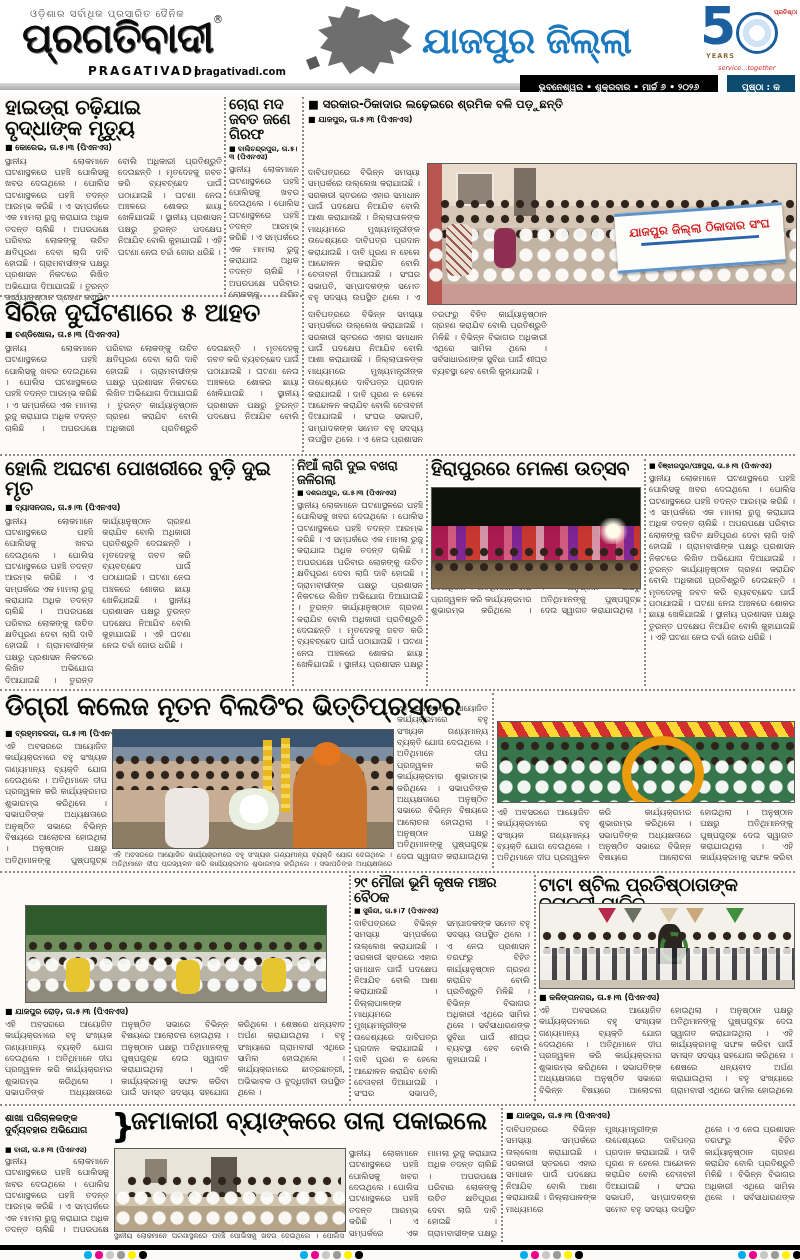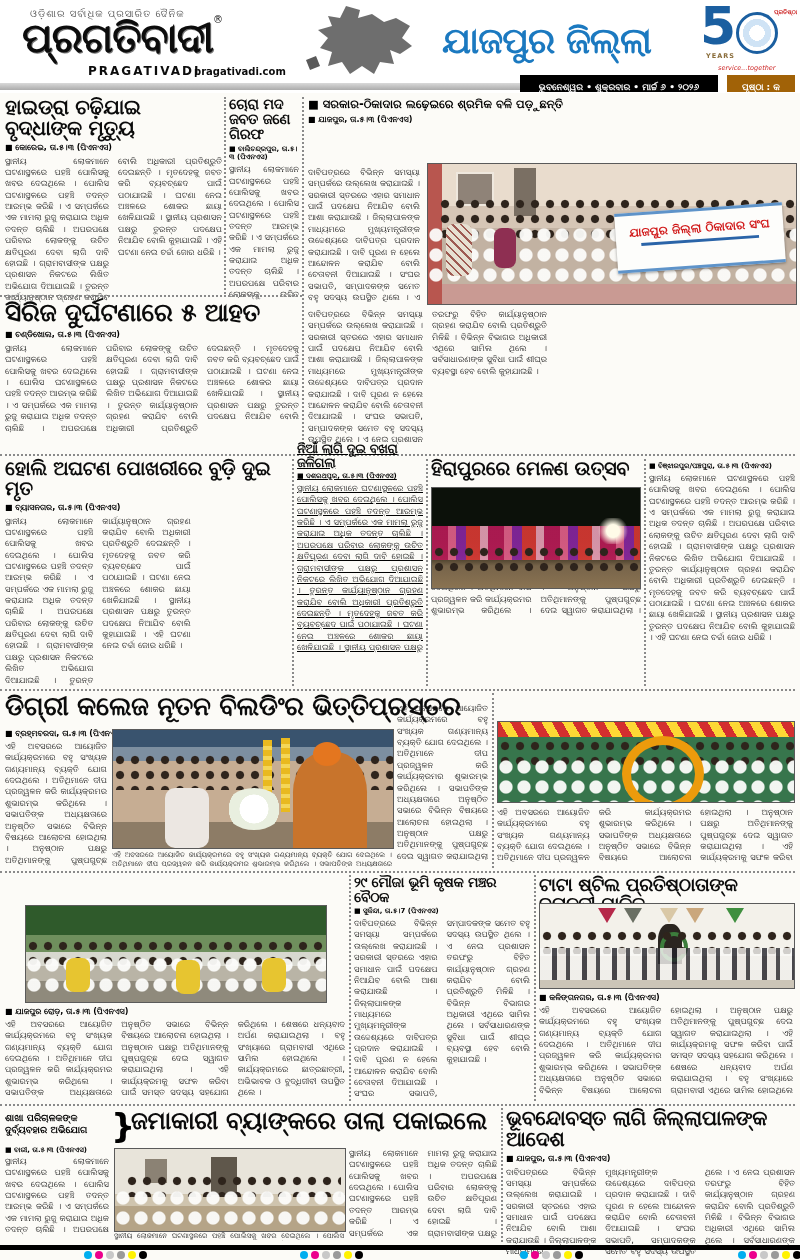--- a/index.html
+++ b/index.html
@@ -34,35 +34,35 @@
     <div class="abs" style="left:88px;top:64px;font-size:12px;font-weight:800;color:#0c0c0c;letter-spacing:2px;">PRAGATIVADI</div>
     <div class="abs" style="left:194px;top:66px;font-size:10px;font-weight:700;color:#0c0c0c;">pragativadi.com</div>
 
     <div class="abs" style="left:298px;top:4px;width:120px;height:78px;">
       <svg width="120" height="78" viewBox="0 0 120 78">
         <path d="M48 2 L62 6 L60 14 L74 10 L86 18 L98 14 L112 22 L104 34 L114 42 L102 50 L92 46 L96 60 L82 58 L76 70 L64 62 L52 70 L44 58 L30 62 L34 48 L22 44 L30 34 L20 26 L34 22 L30 12 L42 14 Z" fill="#6e6e6e"></path>
         <path d="M8 56 L18 52 L22 62 L12 66 Z" fill="#5a5a5a"></path>
       </svg>
     </div>
 
-    <div class="abs" style="left:422px;top:20px;font-size:36px;font-weight:800;color:#1b79c0;letter-spacing:-1px;margin-left:20px;">ଯାଜପୁର ଜିଲ୍ଲା</div>
+    <div class="abs" style="left:422px;top:20px;font-size:36px;font-weight:800;color:#1b79c0;letter-spacing:-1px;">ଯାଜପୁର ଜିଲ୍ଲା</div>
 
     <div class="abs" style="left:700px;top:6px;width:94px;height:68px;">
       <span class="abs" style="left:0;top:-6px;font-size:52px;font-weight:800;color:#1b5fa0;line-height:1;">5</span>
       <span class="abs" style="left:36px;top:6px;width:36px;height:36px;border-radius:50%;border:3px solid #1b5fa0;background:radial-gradient(circle,#ffffff 30%,#cfe3f5 31% 55%,#ffffff 56%);"></span>
       <span class="abs" style="left:74px;top:2px;font-size:6px;color:#c22;font-weight:700;">ପ୍ରତିଷ୍ଠା</span>
       <span class="abs" style="left:6px;top:46px;font-size:6.5px;letter-spacing:1px;color:#8a6d3b;font-weight:700;">YEARS</span>
       <span class="abs" style="left:18px;top:58px;font-size:6.5px;color:#c22;font-style:italic;">service...together</span>
     </div>
 
     <div class="abs" style="left:0;top:83px;width:520px;height:7px;background:linear-gradient(#d9d9d9,#ababab);"></div>
     <div class="abs" style="left:520px;top:75px;width:198px;height:17px;background:#000;color:#fff;text-align:center;">
       <span style="font-size:9px;line-height:17px;font-weight:700;">ଭୁବନେଶ୍ୱର • ଶୁକ୍ରବାର • ମାର୍ଚ୍ଚ ୬ • ୨୦୨୬</span>
     </div>
-    <div class="abs" style="left:727px;top:75px;width:68px;height:17px;background:#a16207;color:#fff;text-align:center;">
+    <div class="abs" style="left:727px;top:75px;width:68px;height:17px;background:#0c4a6e;color:#fff;text-align:center;">
       <span style="font-size:9px;line-height:17px;font-weight:700;">ପୃଷ୍ଠା : କ</span>
     </div>
   </div>
 
   <div class="abs" style="left:5px;top:97px;width:217px;height:197px;">
     <div class="hl" style="font-size:20.5px;">ହାଇଡ୍ରା ଚଢ଼ିଯାଇ ବୃଦ୍ଧାଙ୍କ ମୃତ୍ୟୁ</div>
     <div class="by" style="margin-top:3px;">■ କୋରେଇ, ତା.୫।୩ (ପିଏନଏସ)</div>
     <div class="bt" style="margin-top:3px;height:148px;column-count:2;">ସ୍ଥାନୀୟ ଲୋକମାନେ ଘଟଣାସ୍ଥଳରେ ପହଞ୍ଚି ପୋଲିସକୁ ଖବର ଦେଇଥିଲେ । ପୋଲିସ ଘଟଣାସ୍ଥଳରେ ପହଞ୍ଚି ତଦନ୍ତ ଆରମ୍ଭ କରିଛି । ଏ ସମ୍ପର୍କରେ ଏକ ମାମଲା ରୁଜୁ କରାଯାଇ ଅଧିକ ତଦନ୍ତ ଚାଲିଛି । ଅପରପକ୍ଷେ ପରିବାର ଲୋକଙ୍କୁ ଉଚିତ କ୍ଷତିପୂରଣ ଦେବା ଲାଗି ଦାବି ହୋଇଛି । ଗ୍ରାମବାସୀଙ୍କ ପକ୍ଷରୁ ପ୍ରଶାସନ ନିକଟରେ ଲିଖିତ ଅଭିଯୋଗ ଦିଆଯାଇଛି । ତୁରନ୍ତ କାର୍ଯ୍ୟାନୁଷ୍ଠାନ ଗ୍ରହଣ କରାଯିବ ବୋଲି ଅଧିକାରୀ ପ୍ରତିଶ୍ରୁତି ଦେଇଛନ୍ତି । ମୃତଦେହକୁ ଜବତ କରି ବ୍ୟବଚ୍ଛେଦ ପାଇଁ ପଠାଯାଇଛି । ଘଟଣା ନେଇ ଅଞ୍ଚଳରେ ଶୋକର ଛାୟା ଖେଳିଯାଇଛି । ସ୍ଥାନୀୟ ପ୍ରଶାସନ ପକ୍ଷରୁ ତୁରନ୍ତ ପଦକ୍ଷେପ ନିଆଯିବ ବୋଲି କୁହାଯାଇଛି । ଏହି ଘଟଣା ନେଇ ଚର୍ଚ୍ଚା ଜୋର ଧରିଛି ।</div>
   </div>
   <div class="vd" style="left:224px;top:97px;height:197px;"></div>
@@ -105,21 +105,21 @@
 
   <div class="hd" style="left:0;top:454px;width:795px;"></div>
 
   <div class="abs" style="left:5px;top:459px;width:283px;height:227px;">
     <div class="hl" style="font-size:19.5px;">ହୋଲି ଅଘଟଣ ପୋଖରୀରେ ବୁଡ଼ି ଦୁଇ ମୃତ</div>
     <div class="by" style="margin-top:3px;">■ ବ୍ୟାସନଗର, ତା.୫।୩ (ପିଏନଏସ)</div>
     <div class="bt" style="margin-top:3px;height:178px;column-count:3;">ସ୍ଥାନୀୟ ଲୋକମାନେ ଘଟଣାସ୍ଥଳରେ ପହଞ୍ଚି ପୋଲିସକୁ ଖବର ଦେଇଥିଲେ । ପୋଲିସ ଘଟଣାସ୍ଥଳରେ ପହଞ୍ଚି ତଦନ୍ତ ଆରମ୍ଭ କରିଛି । ଏ ସମ୍ପର୍କରେ ଏକ ମାମଲା ରୁଜୁ କରାଯାଇ ଅଧିକ ତଦନ୍ତ ଚାଲିଛି । ଅପରପକ୍ଷେ ପରିବାର ଲୋକଙ୍କୁ ଉଚିତ କ୍ଷତିପୂରଣ ଦେବା ଲାଗି ଦାବି ହୋଇଛି । ଗ୍ରାମବାସୀଙ୍କ ପକ୍ଷରୁ ପ୍ରଶାସନ ନିକଟରେ ଲିଖିତ ଅଭିଯୋଗ ଦିଆଯାଇଛି । ତୁରନ୍ତ କାର୍ଯ୍ୟାନୁଷ୍ଠାନ ଗ୍ରହଣ କରାଯିବ ବୋଲି ଅଧିକାରୀ ପ୍ରତିଶ୍ରୁତି ଦେଇଛନ୍ତି । ମୃତଦେହକୁ ଜବତ କରି ବ୍ୟବଚ୍ଛେଦ ପାଇଁ ପଠାଯାଇଛି । ଘଟଣା ନେଇ ଅଞ୍ଚଳରେ ଶୋକର ଛାୟା ଖେଳିଯାଇଛି । ସ୍ଥାନୀୟ ପ୍ରଶାସନ ପକ୍ଷରୁ ତୁରନ୍ତ ପଦକ୍ଷେପ ନିଆଯିବ ବୋଲି କୁହାଯାଇଛି । ଏହି ଘଟଣା ନେଇ ଚର୍ଚ୍ଚା ଜୋର ଧରିଛି ।</div>
   </div>
   <div class="vd" style="left:292px;top:459px;height:227px;"></div>
 
-  <div class="abs" style="left:297px;top:442px;width:126px;height:227px;text-decoration:underline;">
+  <div class="abs" style="left:297px;top:459px;width:126px;height:227px;">
     <div class="hl" style="font-size:13px;">ନିଆଁ ଲାଗି ଦୁଇ ବଖରା ଜଳିଗଲା</div>
     <div class="by" style="margin-top:3px;font-size:7px;">■ ଦଶରଥପୁର, ତା.୫।୩ (ପିଏନଏସ)</div>
     <div class="bt" style="margin-top:3px;height:180px;column-count:1;">ସ୍ଥାନୀୟ ଲୋକମାନେ ଘଟଣାସ୍ଥଳରେ ପହଞ୍ଚି ପୋଲିସକୁ ଖବର ଦେଇଥିଲେ । ପୋଲିସ ଘଟଣାସ୍ଥଳରେ ପହଞ୍ଚି ତଦନ୍ତ ଆରମ୍ଭ କରିଛି । ଏ ସମ୍ପର୍କରେ ଏକ ମାମଲା ରୁଜୁ କରାଯାଇ ଅଧିକ ତଦନ୍ତ ଚାଲିଛି । ଅପରପକ୍ଷେ ପରିବାର ଲୋକଙ୍କୁ ଉଚିତ କ୍ଷତିପୂରଣ ଦେବା ଲାଗି ଦାବି ହୋଇଛି । ଗ୍ରାମବାସୀଙ୍କ ପକ୍ଷରୁ ପ୍ରଶାସନ ନିକଟରେ ଲିଖିତ ଅଭିଯୋଗ ଦିଆଯାଇଛି । ତୁରନ୍ତ କାର୍ଯ୍ୟାନୁଷ୍ଠାନ ଗ୍ରହଣ କରାଯିବ ବୋଲି ଅଧିକାରୀ ପ୍ରତିଶ୍ରୁତି ଦେଇଛନ୍ତି । ମୃତଦେହକୁ ଜବତ କରି ବ୍ୟବଚ୍ଛେଦ ପାଇଁ ପଠାଯାଇଛି । ଘଟଣା ନେଇ ଅଞ୍ଚଳରେ ଶୋକର ଛାୟା ଖେଳିଯାଇଛି । ସ୍ଥାନୀୟ ପ୍ରଶାସନ ପକ୍ଷରୁ ତୁରନ୍ତ ପଦକ୍ଷେପ ନିଆଯିବ ବୋଲି କୁହାଯାଇଛି । ଏହି ଘଟଣା ନେଇ ଚର୍ଚ୍ଚା ଜୋର ଧରିଛି ।</div>
   </div>
   <div class="vd" style="left:426px;top:459px;height:227px;"></div>
 
   <div class="abs" style="left:431px;top:459px;width:210px;height:227px;">
     <div class="hl" style="font-size:19.5px;">ହିରାପୁରରେ ମେଳଣ ଉତ୍ସବ</div>
     <div class="ph" style="left:0;top:28px;width:208px;height:100px;background:linear-gradient(180deg,#0c110a 0 42%,#1a2410 42% 50%,#3a3220 68%,#77644a 78%,#8a7352 100%);">
       <div class="abs" style="left:0;top:38%;width:100%;height:34%;background:repeating-linear-gradient(90deg,#c2185b 0 16px,#ef6292 16px 24px,#8e24aa 24px 34px,#e53935 34px 48px,#f3a6c0 48px 56px);opacity:.85;"></div>
@@ -218,21 +218,20 @@
       <div class="abs" style="left:30px;top:10px;width:22px;height:24px;background:#8b8274;"></div>
       <div class="heads" style="left:10px;top:26px;width:94%;height:22px;"></div>
       <div class="shirts" style="left:0;top:40px;width:100%;height:38px;"></div>
     </div>
     <div class="capt" style="position:absolute;left:109px;top:124px;width:230px;height:9px;">ସ୍ଥାନୀୟ ଲୋକମାନେ ଘଟଣାସ୍ଥଳରେ ପହଞ୍ଚି ପୋଲିସକୁ ଖବର ଦେଇଥିଲେ । ପୋଲିସ ଘଟଣାସ୍ଥଳରେ ପହଞ୍ଚି ତଦନ୍ତ ଆରମ୍ଭ କରିଛି । ଏ ସମ୍ପର୍କରେ ଏକ ମାମଲା ରୁଜୁ କରାଯାଇ ଅଧିକ ତଦନ୍ତ ଚାଲିଛି । ଅପରପକ୍ଷେ ପରିବାର ଲୋକଙ୍କୁ ଉଚିତ କ୍ଷତିପୂରଣ ଦେବା ଲାଗି ଦାବି ହୋଇଛି । ଗ୍ରାମବାସୀଙ୍କ ପକ୍ଷରୁ ପ୍ରଶାସନ ନିକଟରେ ଲିଖିତ ଅଭିଯୋଗ ଦିଆଯାଇଛି । ତୁରନ୍ତ କାର୍ଯ୍ୟାନୁଷ୍ଠାନ ଗ୍ରହଣ କରାଯିବ ବୋଲି ଅଧିକାରୀ ପ୍ରତିଶ୍ରୁତି ଦେଇଛନ୍ତି । ମୃତଦେହକୁ ଜବତ କରି ବ୍ୟବଚ୍ଛେଦ ପାଇଁ ପଠାଯାଇଛି । ଘଟଣା ନେଇ ଅଞ୍ଚଳରେ ଶୋକର ଛାୟା ଖେଳିଯାଇଛି । ସ୍ଥାନୀୟ ପ୍ରଶାସନ ପକ୍ଷରୁ ତୁରନ୍ତ ପଦକ୍ଷେପ ନିଆଯିବ ବୋଲି କୁହାଯାଇଛି । ଏହି ଘଟଣା ନେଇ ଚର୍ଚ୍ଚା ଜୋର ଧରିଛି ।</div>
     <div class="bt" style="position:absolute;left:344px;top:40px;width:148px;height:92px;column-count:2;">ସ୍ଥାନୀୟ ଲୋକମାନେ ଘଟଣାସ୍ଥଳରେ ପହଞ୍ଚି ପୋଲିସକୁ ଖବର ଦେଇଥିଲେ । ପୋଲିସ ଘଟଣାସ୍ଥଳରେ ପହଞ୍ଚି ତଦନ୍ତ ଆରମ୍ଭ କରିଛି । ଏ ସମ୍ପର୍କରେ ଏକ ମାମଲା ରୁଜୁ କରାଯାଇ ଅଧିକ ତଦନ୍ତ ଚାଲିଛି । ଅପରପକ୍ଷେ ପରିବାର ଲୋକଙ୍କୁ ଉଚିତ କ୍ଷତିପୂରଣ ଦେବା ଲାଗି ଦାବି ହୋଇଛି । ଗ୍ରାମବାସୀଙ୍କ ପକ୍ଷରୁ ପ୍ରଶାସନ ନିକଟରେ ଲିଖିତ ଅଭିଯୋଗ ଦିଆଯାଇଛି । ତୁରନ୍ତ କାର୍ଯ୍ୟାନୁଷ୍ଠାନ ଗ୍ରହଣ କରାଯିବ ବୋଲି ଅଧିକାରୀ ପ୍ରତିଶ୍ରୁତି ଦେଇଛନ୍ତି । ମୃତଦେହକୁ ଜବତ କରି ବ୍ୟବଚ୍ଛେଦ ପାଇଁ ପଠାଯାଇଛି । ଘଟଣା ନେଇ ଅଞ୍ଚଳରେ ଶୋକର ଛାୟା ଖେଳିଯାଇଛି । ସ୍ଥାନୀୟ ପ୍ରଶାସନ ପକ୍ଷରୁ ତୁରନ୍ତ ପଦକ୍ଷେପ ନିଆଯିବ ବୋଲି କୁହାଯାଇଛି । ଏହି ଘଟଣା ନେଇ ଚର୍ଚ୍ଚା ଜୋର ଧରିଛି ।</div>
   </div>
   <div class="vd" style="left:501px;top:1108px;height:134px;"></div>
 
   <div class="abs" style="left:506px;top:1108px;width:289px;height:134px;">
-    <div class="hl" style="font-size:20.5px;">ଭୂବନ୍ଦୋବସ୍ତ ଲାଗି ଜିଲ୍ଲାପାଳଙ୍କ ଆଦେଶ</div>
     <div class="by" style="margin-top:3px;">■ ଯାଜପୁର, ତା.୫।୩ (ପିଏନଏସ)</div>
     <div class="bt" style="margin-top:3px;height:92px;column-count:3;">ଦାବିପତ୍ରରେ ବିଭିନ୍ନ ସମସ୍ୟା ସମ୍ପର୍କରେ ଉଲ୍ଲେଖ କରାଯାଇଛି । ସରକାରୀ ସ୍ତରରେ ଏହାର ସମାଧାନ ପାଇଁ ପଦକ୍ଷେପ ନିଆଯିବ ବୋଲି ଆଶା କରାଯାଉଛି । ଜିଲ୍ଲାପାଳଙ୍କ ମାଧ୍ୟମରେ ମୁଖ୍ୟମନ୍ତ୍ରୀଙ୍କ ଉଦ୍ଦେଶ୍ୟରେ ଦାବିପତ୍ର ପ୍ରଦାନ କରାଯାଇଛି । ଦାବି ପୂରଣ ନ ହେଲେ ଆନ୍ଦୋଳନ କରାଯିବ ବୋଲି ଚେତାବନୀ ଦିଆଯାଇଛି । ସଂଘର ସଭାପତି, ସମ୍ପାଦକଙ୍କ ସମେତ ବହୁ ସଦସ୍ୟ ଉପସ୍ଥିତ ଥିଲେ । ଏ ନେଇ ପ୍ରଶାସନ ତରଫରୁ ବିହିତ କାର୍ଯ୍ୟାନୁଷ୍ଠାନ ଗ୍ରହଣ କରାଯିବ ବୋଲି ପ୍ରତିଶ୍ରୁତି ମିଳିଛି । ବିଭିନ୍ନ ବିଭାଗର ଅଧିକାରୀ ଏଥିରେ ସାମିଲ ଥିଲେ । ସର୍ବସାଧାରଣଙ୍କ ସୁବିଧା ପାଇଁ ଶୀଘ୍ର ବ୍ୟବସ୍ଥା ହେବ ବୋଲି କୁହାଯାଇଛି ।</div>
   </div>
 
   <div class="abs" style="left:0;top:1245px;width:800px;height:5px;background:#000;"></div>
 
   <div class="dotrow" style="left:84px;">
       <span class="dot" style="background: rgb(0, 174, 239);"></span>
       <span class="dot" style="background: rgb(236, 0, 140);"></span>
       <span class="dot" style="background: rgb(200, 200, 200);"></span>

